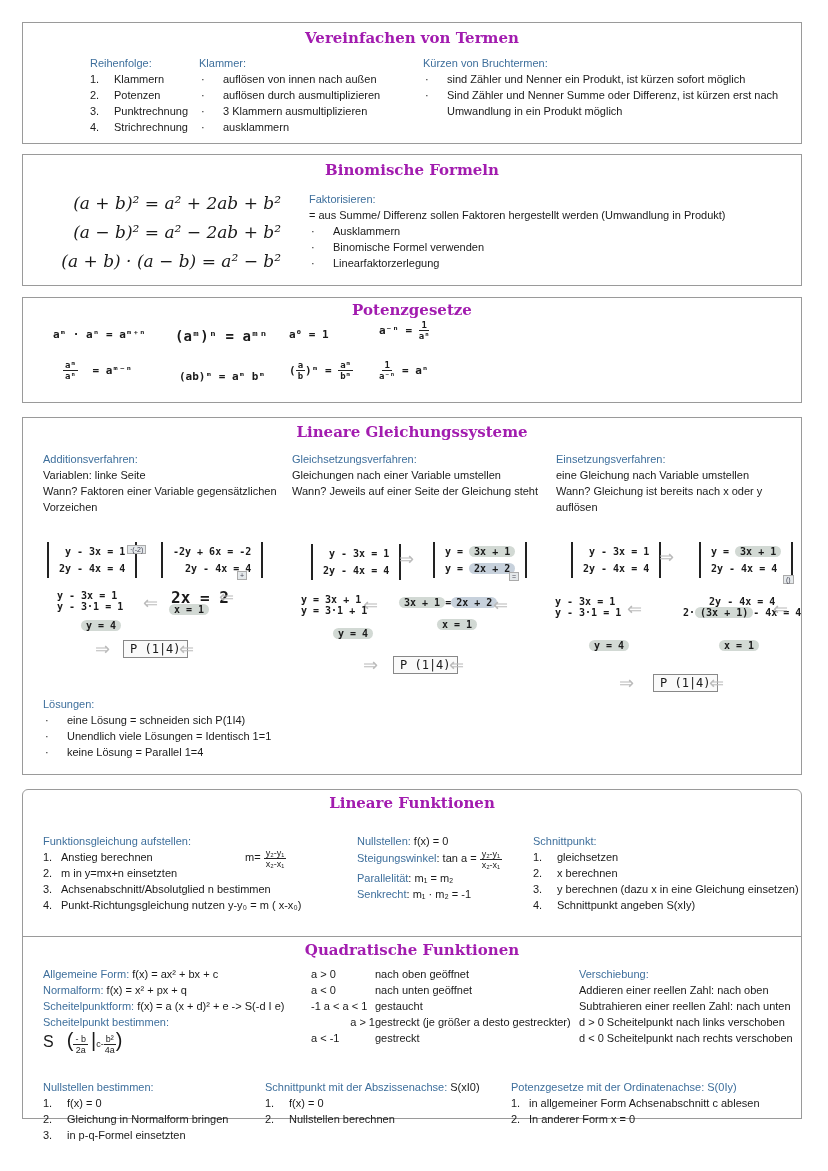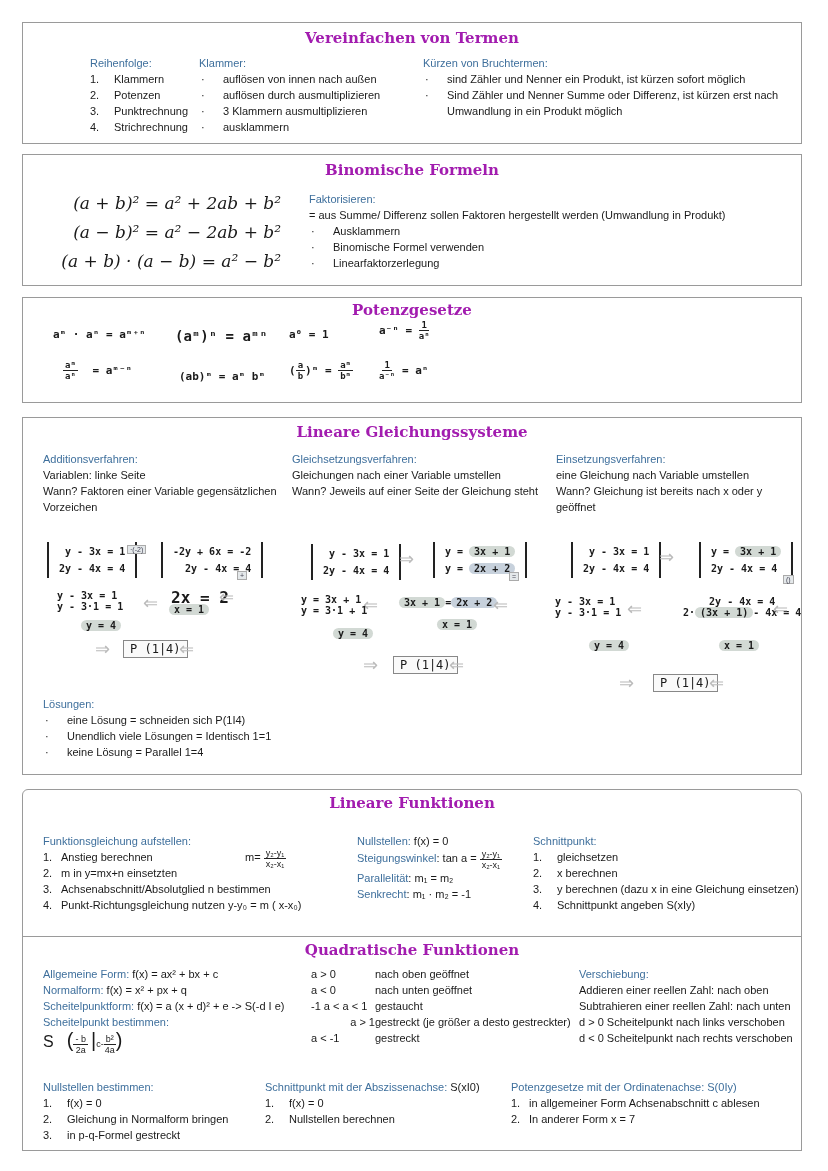--- a/index.html
+++ b/index.html
@@ -169,21 +169,21 @@
   </div>
   <div class="abs txt" style="left:269px;top:33px;">
     <div class="blue">Gleichsetzungsverfahren:</div>
     <div>Gleichungen nach einer Variable umstellen</div>
     <div>Wann? Jeweils auf einer Seite der Gleichung steht</div>
   </div>
   <div class="abs txt" style="left:533px;top:33px;">
     <div class="blue">Einsetzungsverfahren:</div>
     <div>eine Gleichung nach Variable umstellen</div>
     <div>Wann? Gleichung ist bereits nach x oder y</div>
-    <div>geöffnet</div>
+    <div>auflösen</div>
   </div>
 
   <div class="abs hand sys" style="left:24px;top:124px;text-align:right;">
     <div>y - 3x = 1</div>
     <div>2y - 4x = 4</div>
   </div>
   <div class="abs tinybox" style="left:104px;top:127px;">·(-2)</div>
   <div class="abs hand sys" style="left:138px;top:124px;text-align:right;">
     <div>-2y + 6x = -2</div>
     <div>2y - 4x = 4</div>
@@ -322,21 +322,21 @@
         <span class="num">3.</span>
         <span>y berechnen (dazu x in eine Gleichung einsetzen)</span>
       </div>
     <div class="row">
         <span class="num">4.</span>
         <span>Schnittpunkt angeben S(xIy)</span>
       </div>
   </div>
 </div>
 
-<div class="box" style="top:936px;height:215px;">
+<div class="box" style="top:936px;height:183px;">
   <div class="title" style="top:4px;">Quadratische Funktionen</div>
   <div class="abs txt" style="left:20px;top:29px;">
     <div><span class="blue">Allgemeine Form:</span><span> f(x) = ax² + bx + c</span></div>
     <div><span class="blue">Normalform:</span><span> f(x) = x² + px + q</span></div>
     <div><span class="blue">Scheitelpunktform:</span><span> f(x) = a (x + d)² + e    -&gt; S(-d I e)</span></div>
     <div class="blue">Scheitelpunkt bestimmen:</div>
     <div style="margin-top:2px;">
       <span style="font-size:16px;margin-right:10px;">S</span>
       <span style="font-size:20px;">(</span><span class="frac">
           <span class="n">- b</span>
@@ -382,21 +382,21 @@
     <div class="row">
         <span class="num">1.</span>
         <span>f(x) = 0</span>
       </div>
     <div class="row">
         <span class="num">2.</span>
         <span>Gleichung in Normalform bringen</span>
       </div>
     <div class="row">
         <span class="num">3.</span>
-        <span>in p-q-Formel gestreckt</span>
+        <span>in p-q-Formel einsetzten</span>
       </div>
   </div>
   <div class="abs txt" style="left:242px;top:142px;">
     <div><span class="blue">Schnittpunkt mit der Abszissenachse:</span><span> S(xI0)</span></div>
     <div class="row">
         <span class="num">1.</span>
         <span>f(x) = 0</span>
       </div>
     <div class="row">
         <span class="num">2.</span>
@@ -404,16 +404,16 @@
       </div>
   </div>
   <div class="abs txt" style="left:488px;top:142px;">
     <div class="blue">Potenzgesetze mit der Ordinatenachse: S(0Iy)</div>
     <div class="row">
         <span class="num" style="width:18px;">1.</span>
         <span>in allgemeiner Form Achsenabschnitt c ablesen</span>
       </div>
     <div class="row">
         <span class="num" style="width:18px;">2.</span>
-        <span>In anderer Form x = 7</span>
+        <span>In anderer Form x = 0</span>
       </div>
   </div>
 </div>
 
 </body></html>

